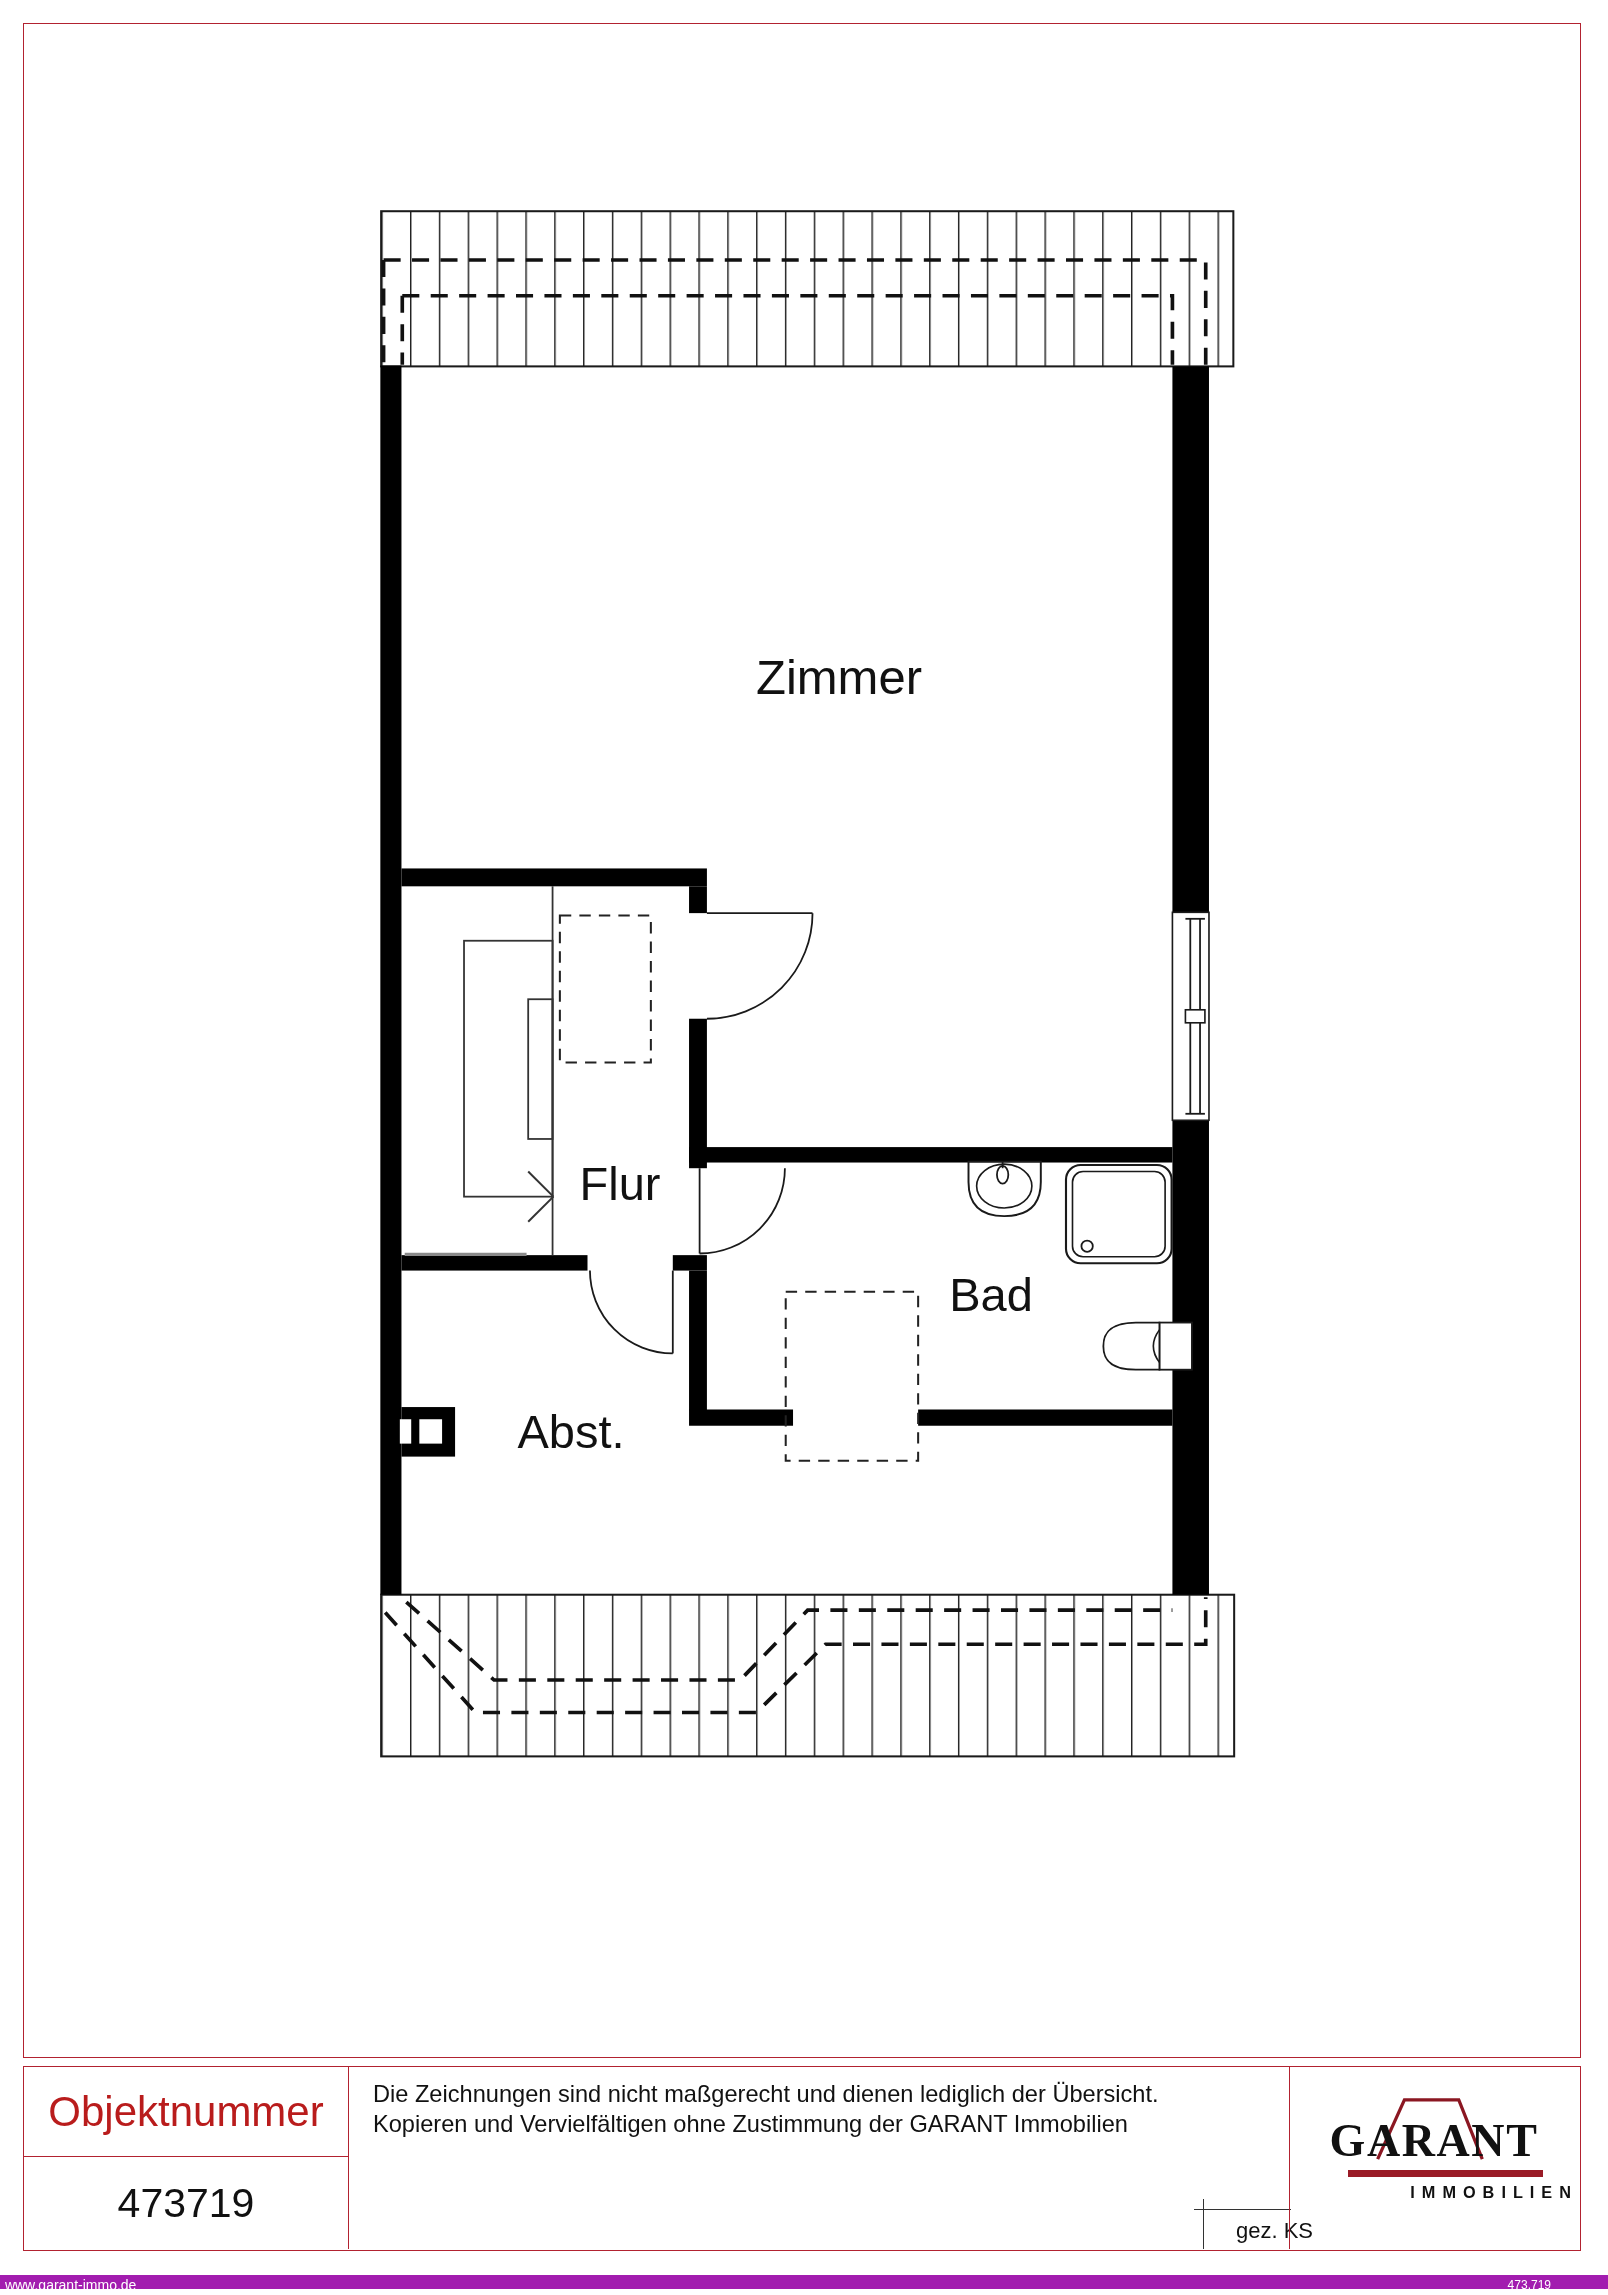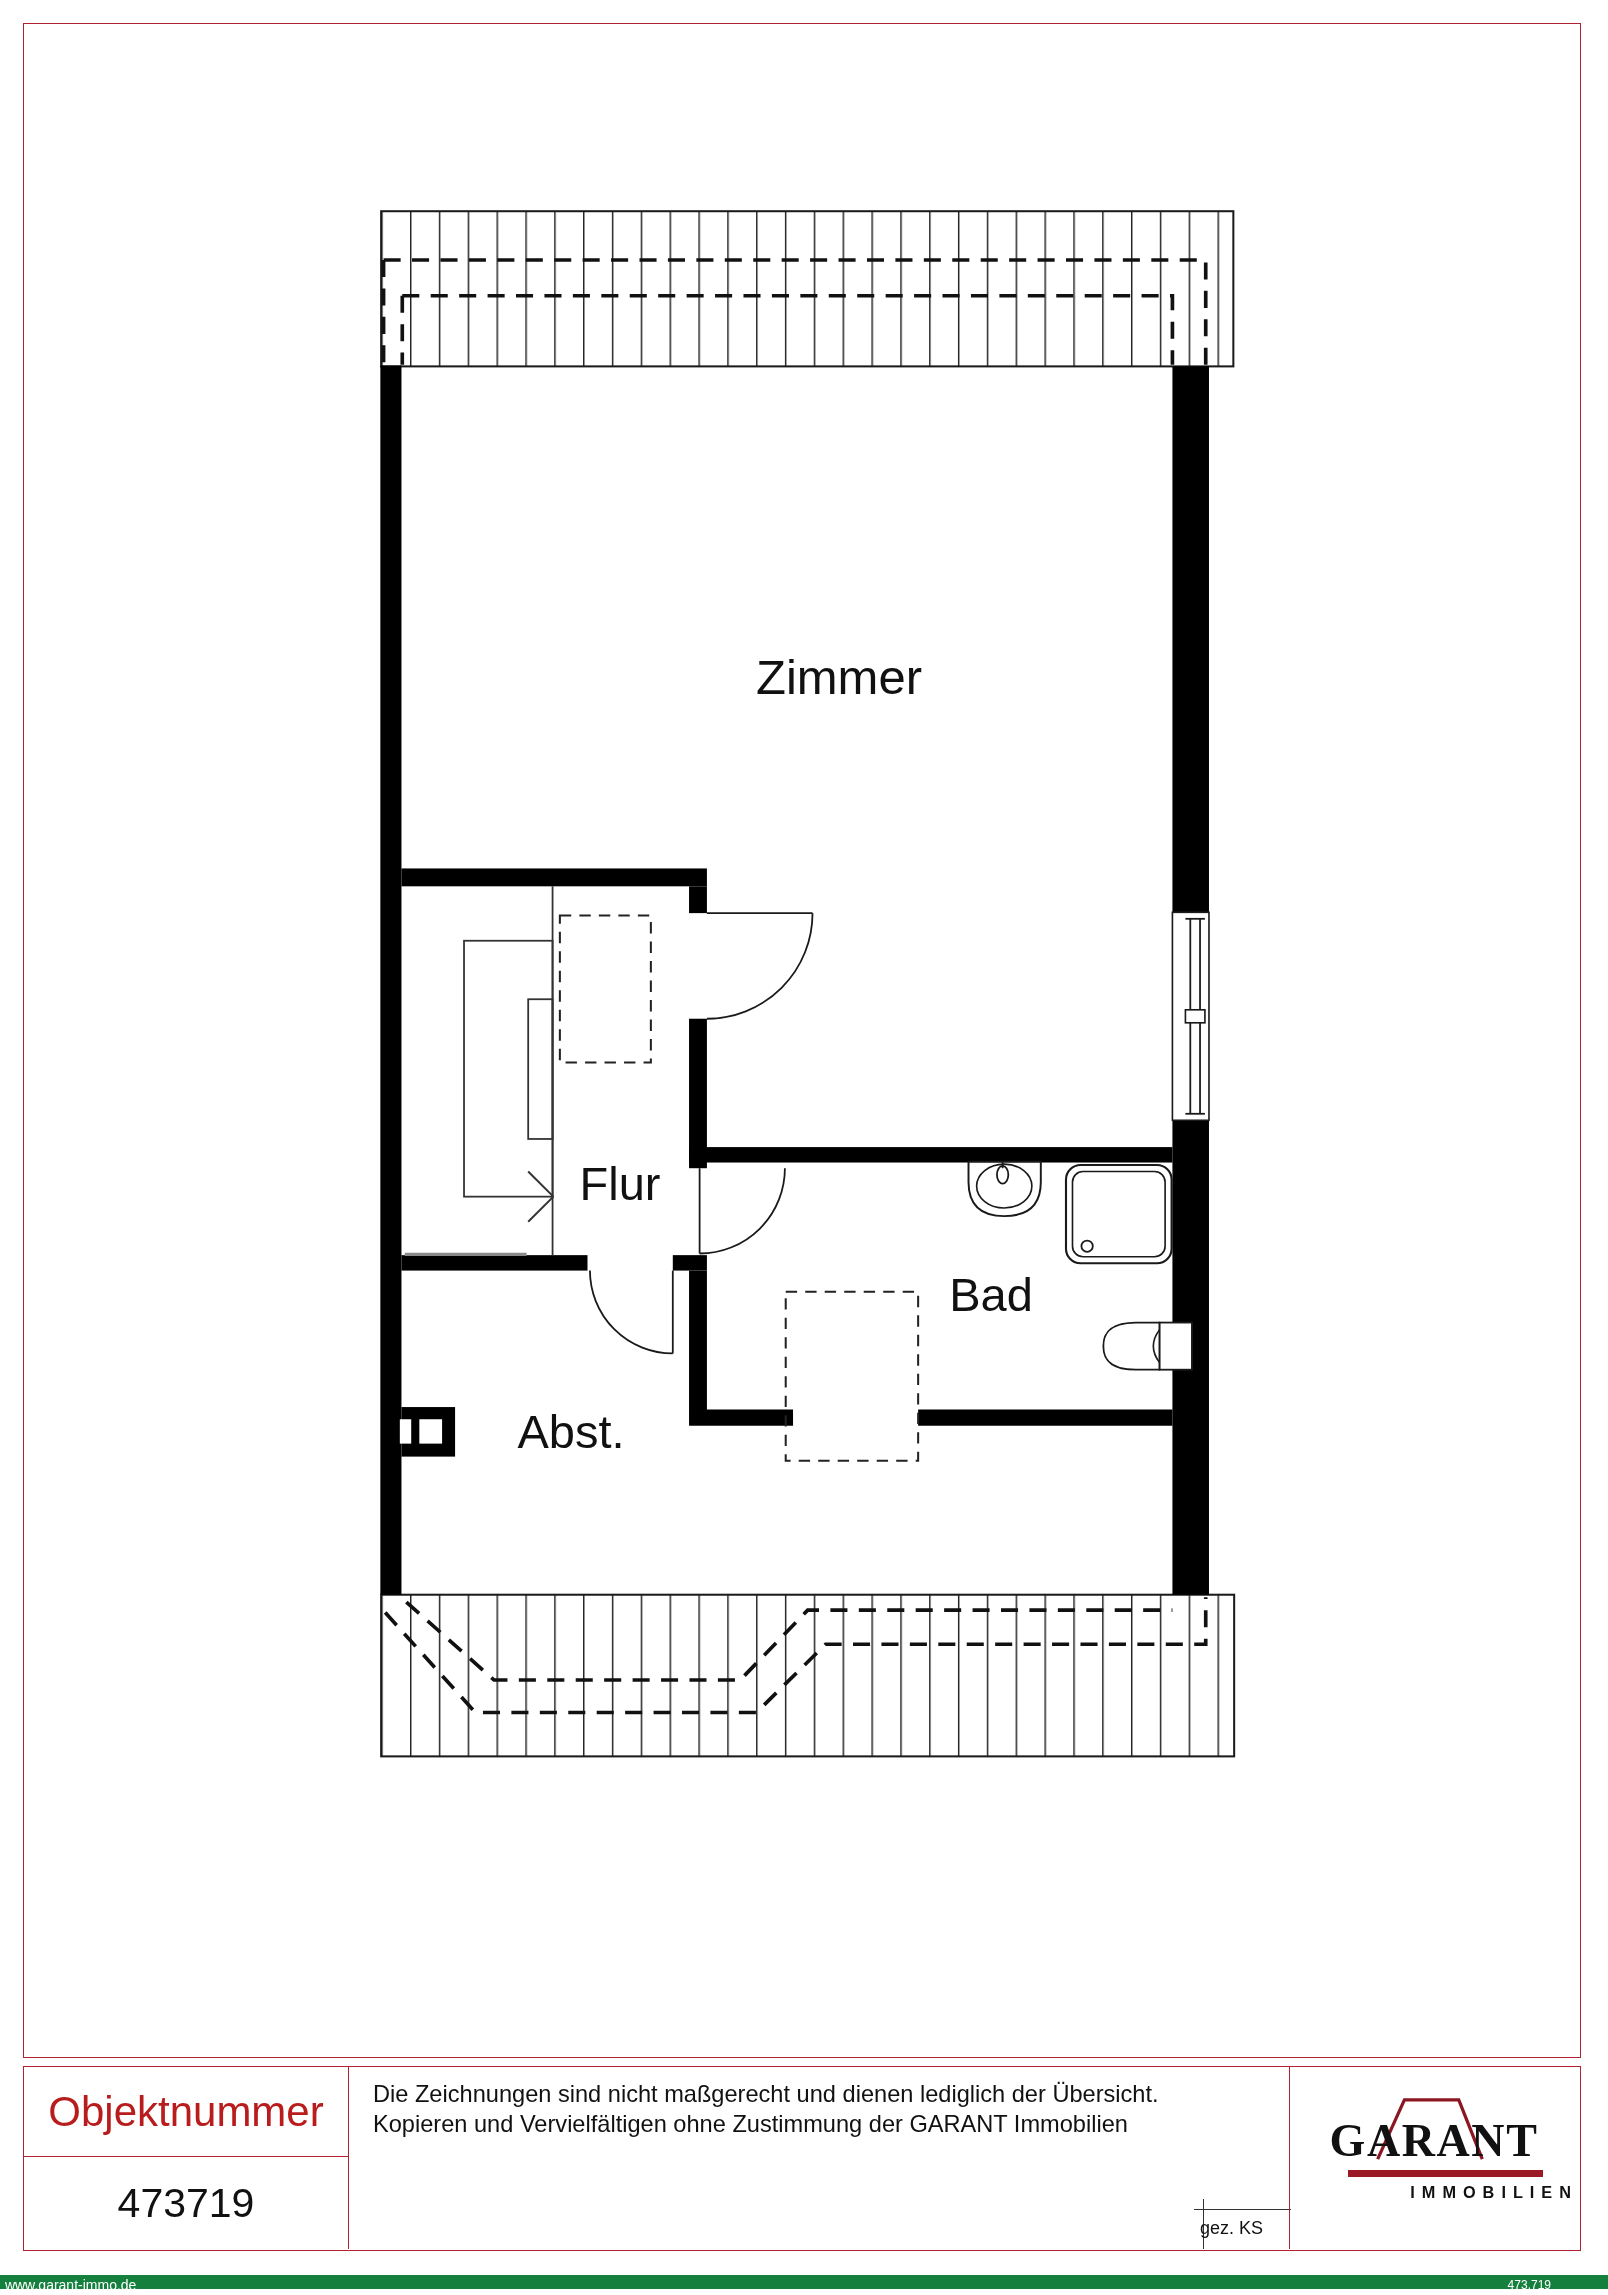--- a/index.html
+++ b/index.html
@@ -54,24 +54,24 @@
     font-family:"Liberation Serif",serif;font-weight:bold;font-size:46px;
     letter-spacing:1.6px;color:#111;
   }
   .logo-bar{position:absolute;left:58px;top:103px;width:195px;height:6.5px;background:#9a1b26;}
   .logo-subtitle{
     position:absolute;left:0;top:116px;width:100%;text-align:right;
     font-size:16.3px;font-weight:bold;letter-spacing:7px;color:#111;
   }
   .gez-hline{position:absolute;left:1170px;top:142px;width:97px;border-top:1.6px solid #333;}
   .gez-vline{position:absolute;left:1179px;top:132px;height:50px;border-left:1.6px solid #333;}
-  .gez-text{position:absolute;left:1176px;top:151px;font-size:18px;color:#111;}
+  .gez-text{position:absolute;left:1212px;top:151px;font-size:22px;color:#111;}
   
   .bottom-bar{
-    position:absolute;left:0;top:2275px;width:1608px;height:14px;background:#15803d;
+    position:absolute;left:0;top:2275px;width:1608px;height:14px;background:#a21caf;
   }
   .bottom-bar .site{
     position:absolute;left:4.9px;top:0;height:20.3px;line-height:20.3px;
     color:#fff;font-size:14px;
   }
   .bottom-bar .ref{
     position:absolute;right:57px;top:0;height:20.3px;line-height:20.3px;
     color:#fff;font-size:12px;
   }
   

